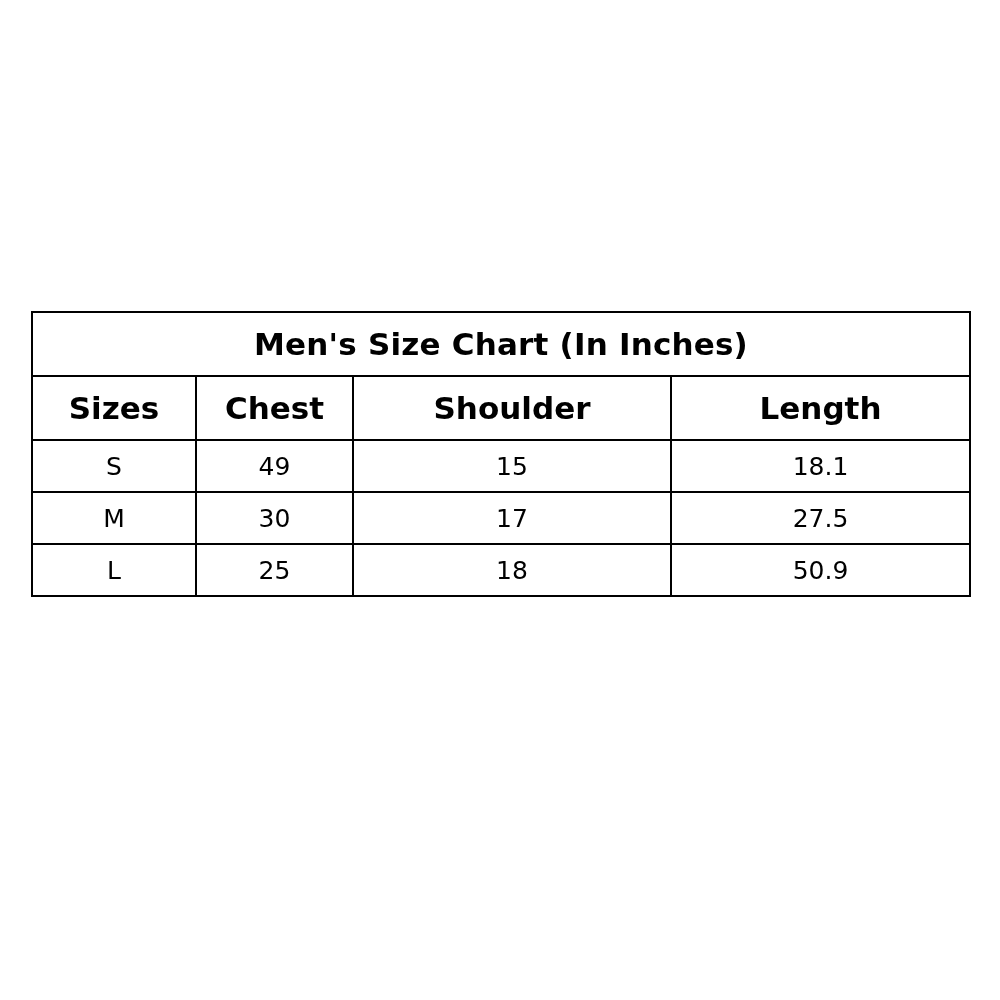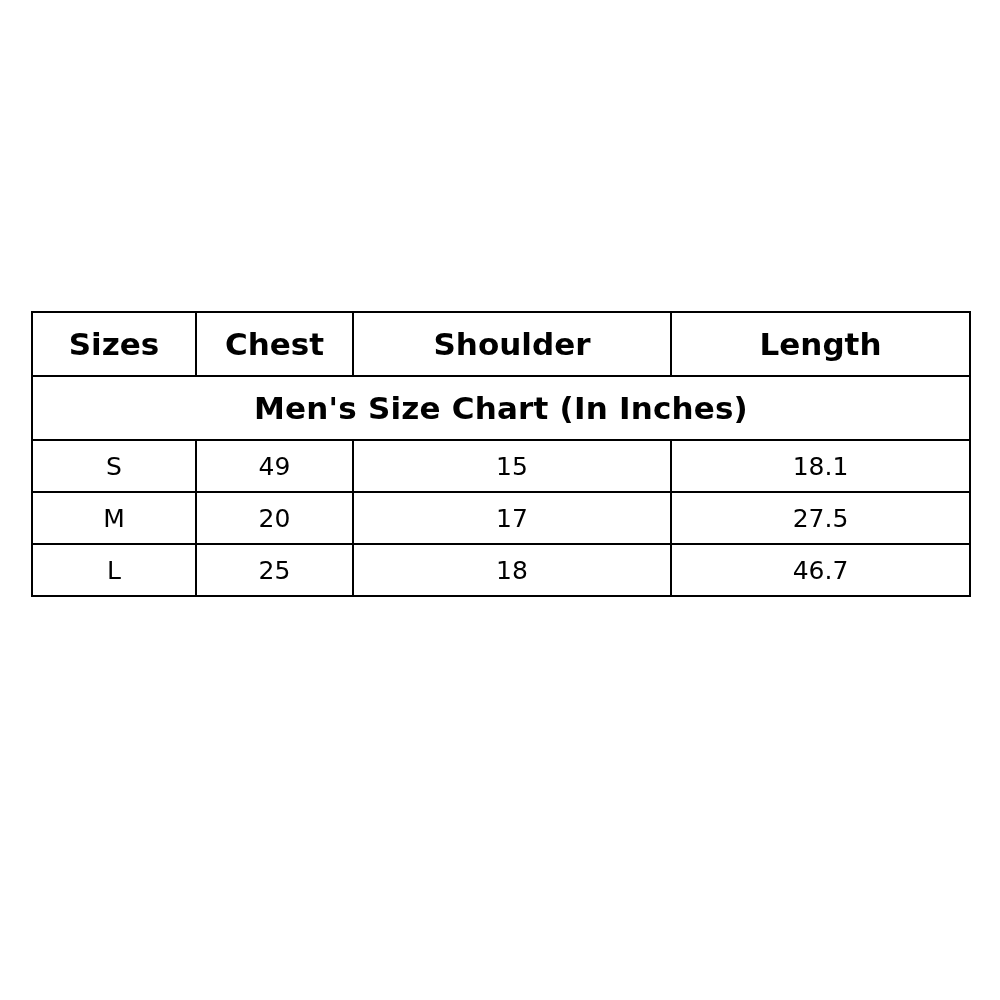--- a/index.html
+++ b/index.html
@@ -67,42 +67,42 @@
   <div class="chart-wrap">
     <table class="size-chart">
       <colgroup>
         <col class="c-size">
         <col class="c-chest">
         <col class="c-shoulder">
         <col class="c-length">
       </colgroup>
       <tbody>
         <tr>
+          <td class="title-cell" colspan="4">Men's  Size Chart (In Inches)</td>
+        </tr>
+        <tr>
           <td class="header-cell">Sizes</td>
           <td class="header-cell">Chest</td>
           <td class="header-cell">Shoulder</td>
           <td class="header-cell">Length</td>
-        </tr>
-        <tr>
-          <td class="title-cell" colspan="4">Men's  Size Chart (In Inches)</td>
         </tr>
         <tr>
           <td class="body-cell">S</td>
           <td class="body-cell">49</td>
           <td class="body-cell">15</td>
           <td class="body-cell">18.1</td>
         </tr>
         <tr>
           <td class="body-cell">M</td>
-          <td class="body-cell">20</td>
+          <td class="body-cell">30</td>
           <td class="body-cell">17</td>
           <td class="body-cell">27.5</td>
         </tr>
         <tr>
           <td class="body-cell">L</td>
           <td class="body-cell">25</td>
           <td class="body-cell">18</td>
-          <td class="body-cell">46.7</td>
+          <td class="body-cell">50.9</td>
         </tr>
       </tbody>
     </table>
   </div>
 </div>
 
 </body></html>

